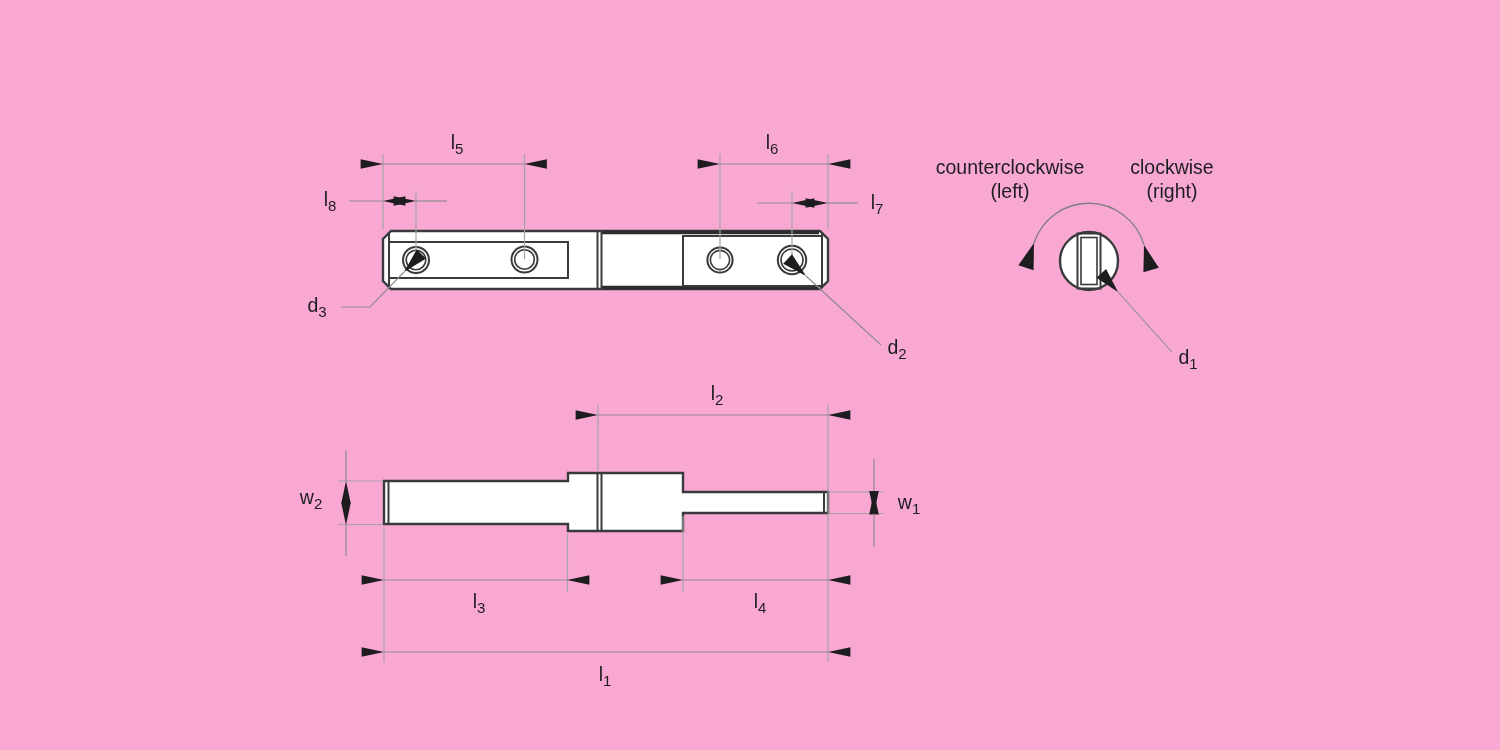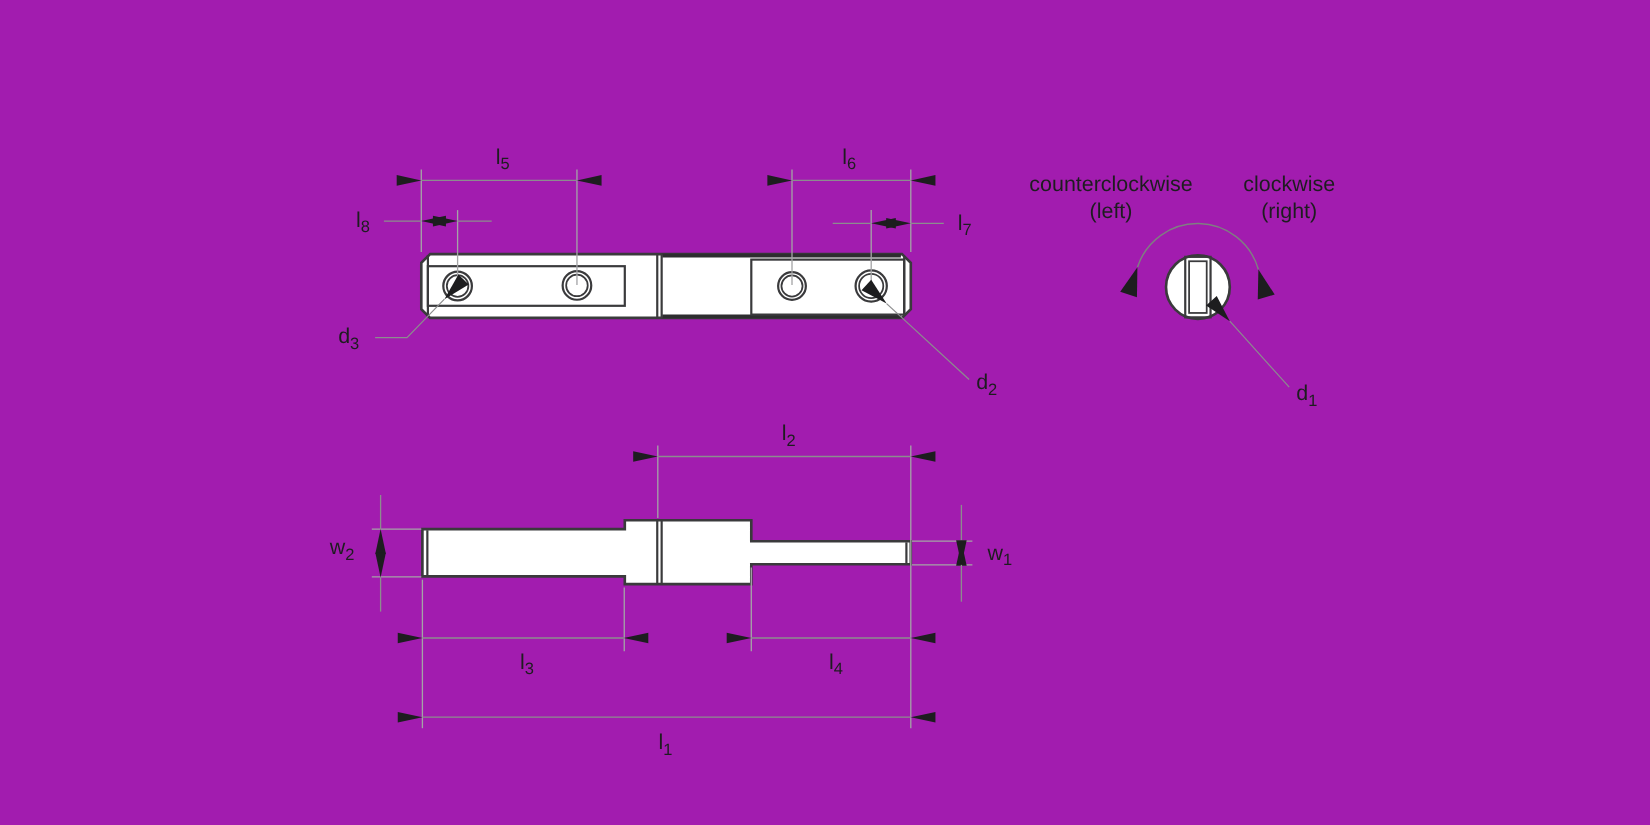--- a/index.html
+++ b/index.html
@@ -1,16 +1,16 @@
 <!DOCTYPE html>
 <html><head>
 <meta charset="utf-8">
 <style>
   html,body{margin:0;padding:0;background:#ffffff;}
-  .stage{position:relative;width:1500px;height:750px;background:#a21caf;overflow:hidden;}
+  .stage{position:relative;width:1500px;height:750px;background:#f9a8d4;overflow:hidden;}
   svg{display:block;}
   
   .outline{fill:#ffffff;stroke:#3a3a3c;stroke-width:2.4;stroke-linejoin:miter;}
   .edge{fill:none;stroke:#3a3a3c;stroke-width:2;}
   .edge-thin{fill:none;stroke:#3a3a3c;stroke-width:1.6;}
   .edge-thick{fill:none;stroke:#2d2d2f;stroke-width:3.6;}
   
   .ext{fill:none;stroke:#a4a4a6;stroke-width:1.2;}
   .dim{fill:none;stroke:#8c8c8e;stroke-width:1.2;}
   .leader{fill:none;stroke:#8c8c8e;stroke-width:1.1;}

